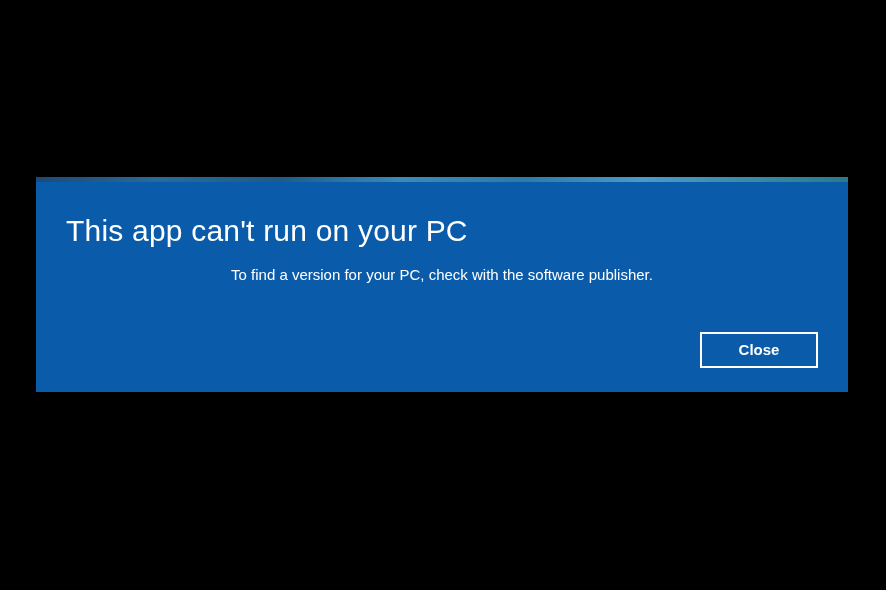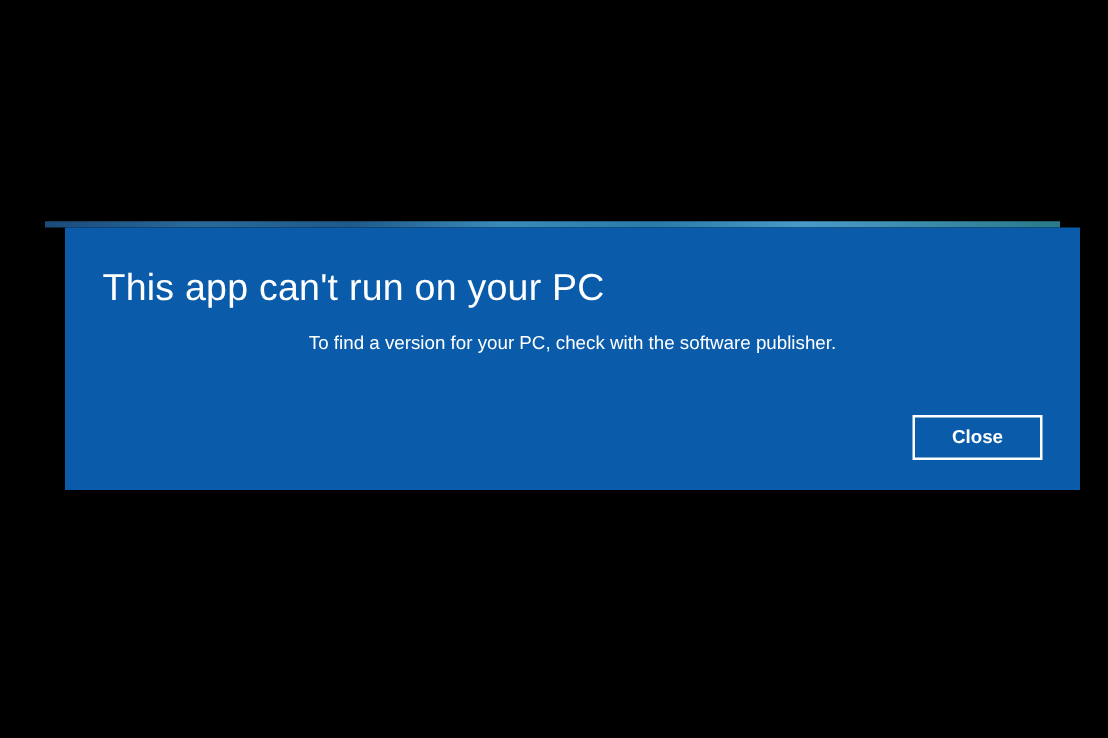--- a/index.html
+++ b/index.html
@@ -26,40 +26,39 @@
       width: 100%;
       height: 5px;
       background: linear-gradient(90deg, #1a4a7a 0%, #2a6a9a 15%, #1e5a8a 30%, #3a8aba 45%, #2a7aaa 60%, #4a9aca 75%, #2a7a8a 100%);
     }
     .dialog-body {
       width: 100%;
       height: 210px;
       background: #0a5caa;
       padding: 32px 30px 22px 30px;
       position: relative;
-      margin-left: 16px;
     }
     .dialog-title {
       color: #ffffff;
       font-size: 30px;
       font-weight: 300;
       margin-bottom: 18px;
       letter-spacing: 0.2px;
     }
     .dialog-message {
       color: #ffffff;
       font-size: 15px;
       font-weight: 400;
       text-align: center;
     }
     .close-button {
       position: absolute;
       right: 30px;
       bottom: 24px;
-      width: 104px;
+      width: 118px;
       height: 36px;
       background: transparent;
       border: 2px solid #ffffff;
       color: #ffffff;
       font-family: 'Segoe UI', Tahoma, sans-serif;
       font-size: 15px;
       font-weight: 600;
       cursor: pointer;
       text-align: center;
       line-height: 32px;

